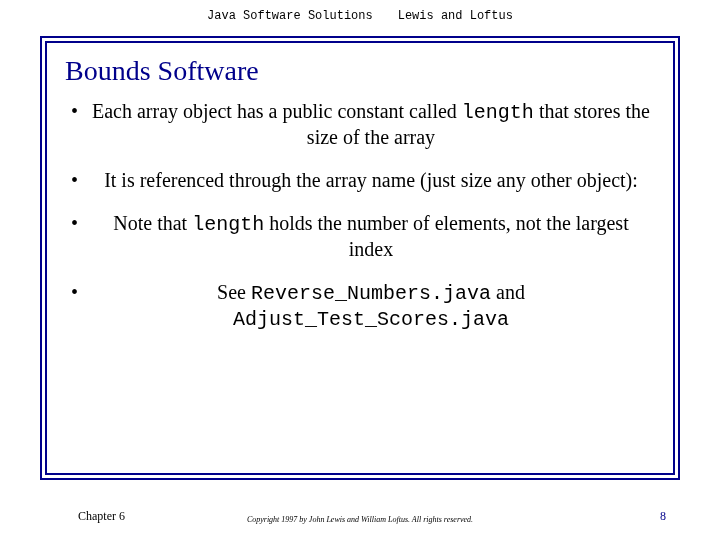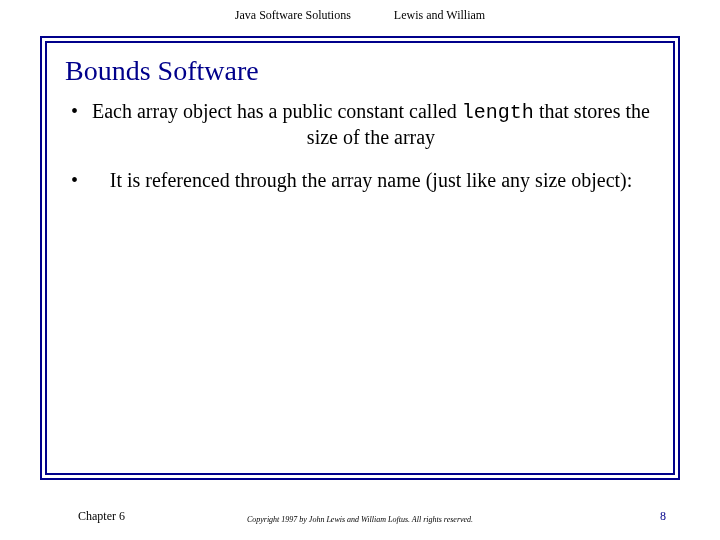--- a/index.html
+++ b/index.html
@@ -16,21 +16,22 @@
   .header-text {
     position: absolute;
     top: 8px;
     left: 0;
     width: 100%;
     text-align: center;
     font-size: 12px;
   }
   .header-text span {
     display: inline-block;
-    margin: 0 20px;
+    margin: 0 11px;
+    font-family: Liberation Mono, monospace;
   }
   .outer-frame {
     position: absolute;
     top: 36px;
     left: 40px;
     right: 40px;
     bottom: 60px;
     border: 2px solid #00008b;
     box-sizing: border-box;
   }
@@ -105,32 +106,40 @@
     right: 54px;
     bottom: 0;
     color: #00008b;
   }
 </style>
 </head>
 <body>
 
 <div class="header-text">
   <span>Java Software Solutions</span>
-  <span>Lewis and William</span>
+  <span>Lewis and Loftus</span>
 </div>
 
 <div class="outer-frame">
   <div class="inner-frame">
     <h1 class="slide-title">Bounds Software</h1>
     <ul class="bullets">
       <li>
         <span>Each array object has a public constant called </span><span class="mono">length</span><span> that stores the size of the array</span>
       </li>
       <li>
-        <span>It is referenced through the array name (just like any size object):</span>
+        <span>It is referenced through the array name (just size any other object):</span>
+      </li>
+    </ul>
+    <ul class="bullets">
+      <li>
+        <span>Note that </span><span class="mono">length</span><span> holds the number of elements, not the largest index</span>
+      </li>
+      <li>
+        <span>See </span><span class="mono">Reverse_Numbers.java</span><span> and </span><span class="mono">Adjust_Test_Scores.java</span>
       </li>
     </ul>
   </div>
 </div>
 
 <div class="footer">
   <div class="footer-left">Chapter 6</div>
   <div class="footer-center">Copyright 1997 by John Lewis and William Loftus. All rights reserved.</div>
   <div class="footer-right">8</div>
 </div>

